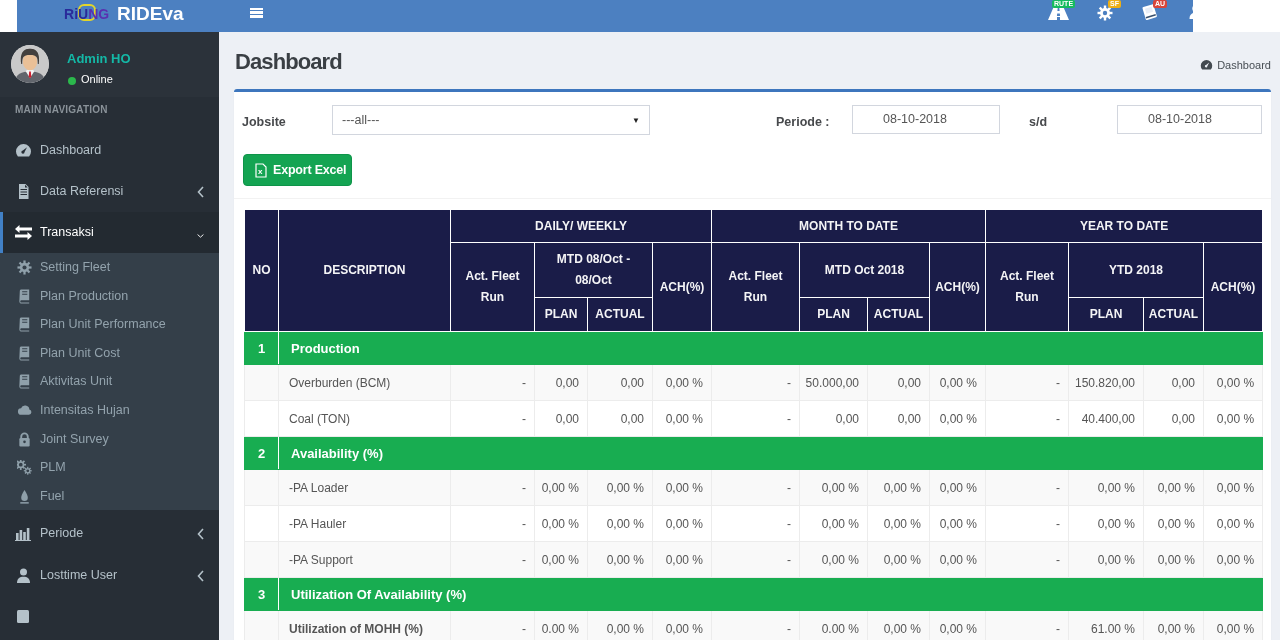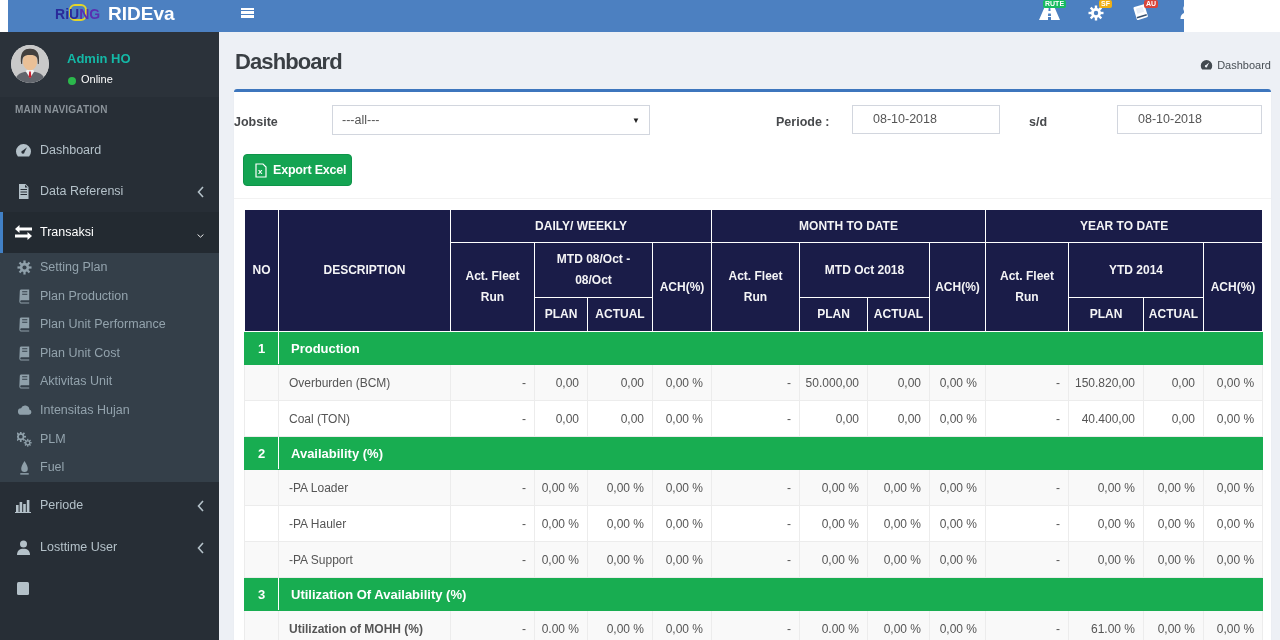--- a/index.html
+++ b/index.html
@@ -1,17 +1,17 @@
 <!DOCTYPE html>
 <html><head>
 <meta charset="utf-8">
 <style>
 * { margin:0; padding:0; box-sizing:border-box; }
 html,body { width:1280px; height:640px; overflow:hidden; font-family:"Liberation Sans", sans-serif; }
-.topbar { position:absolute; left:8px; top:0; width:1176px; height:32px; background:#4c80c1; z-index:5; }
+.topbar { position:absolute; left:17px; top:0; width:1176px; height:32px; background:#4c80c1; z-index:5; }
 .sidebar { position:absolute; left:0; top:32px; width:219px; height:608px; background:#272e36; z-index:4; }
 .content { position:absolute; left:219px; top:32px; width:1061px; height:608px; background:#edf0f5; }
 
 
 .logo { position:absolute; left:0; top:0; width:219px; height:32px; }
 .riung { position:absolute; left:47px; top:6px; font-size:14px; font-weight:bold; letter-spacing:0; }
 .riung .r1 { color:#2a2a9a; }
 .riung .r2 { color:#5a2fb0; }
 .ubox { position:absolute; left:61px; top:4px; width:18px; height:17px; border:2px solid #e3d52a; border-radius:6px; }
 .rideva { position:absolute; left:100px; top:3px; font-size:19px; font-weight:bold; color:#fff; }
@@ -44,21 +44,21 @@
 .sitem .txt { position:absolute; left:40px; top:0; }
 .sitem .mico { position:absolute; left:17px; top:7px; width:15px; height:15px; }
 
 
 .h1 { position:absolute; left:16px; top:17px; font-size:22px; color:#3a3f44; font-weight:bold; letter-spacing:-0.9px; }
 .crumb { position:absolute; right:9px; top:27px; font-size:11px; color:#484f55; }
 .box { position:absolute; left:15px; top:57px; width:1037px; height:560px; background:#fff; border-top:3px solid #3d76bd; border-radius:3px; box-shadow:0 1px 1px rgba(0,0,0,0.1); }
 .lbl { position:absolute; font-size:12.5px; font-weight:bold; color:#47494c; top:23px; }
 .sel { position:absolute; left:98px; top:13px; width:318px; height:30px; border:1px solid #d2d6de; background:#fff; font-size:12.5px; color:#555; line-height:28px; padding-left:9px; }
 .sel .ar { position:absolute; right:9px; top:1px; font-size:8px; color:#222; }
-.inp { position:absolute; top:13px; height:29px; border:1px solid #d2d6de; background:#fff; font-size:12.5px; color:#555; line-height:27px; padding-left:20px; }
+.inp { position:absolute; top:13px; height:29px; border:1px solid #d2d6de; background:#fff; font-size:12.5px; color:#555; line-height:27px; padding-left:30px; }
 .btn { position:absolute; left:9px; top:62px; width:109px; height:32px; background:#14a452; border:1px solid #0e9449; border-radius:4px; color:#fff; font-size:12.5px; font-weight:bold; line-height:30px; white-space:nowrap; letter-spacing:-0.2px; }
 .btn svg { position:absolute; left:11px; top:8px; }
 .btn span { position:absolute; left:29px; white-space:nowrap; }
 .sep { position:absolute; left:0; top:106px; width:1037px; height:1px; background:#f2f2f2; }
 
 
 table { position:absolute; left:10px; top:117px; border-collapse:collapse; table-layout:fixed; width:1018px; font-family:"Liberation Sans", sans-serif; }
 th { background:#1a1c48; color:#f4f4f6; border:1px solid #fff; font-size:12px; font-weight:bold; text-align:center; padding:0; line-height:1.75; }
 tr.h1r { height:33px; }
 tr.h2r { height:55px; }
@@ -181,21 +181,21 @@
               <g transform="rotate(45 8 8)">
                 <rect x="6.8" y="0.5" width="2.4" height="4"></rect>
                 <rect x="6.8" y="11.5" width="2.4" height="4"></rect>
                 <rect x="0.5" y="6.8" width="4" height="2.4"></rect>
                 <rect x="11.5" y="6.8" width="4" height="2.4"></rect>
               </g>
               <circle cx="8" cy="8" r="5"></circle>
             </g>
             <circle cx="8" cy="8" r="2.2" fill="#343f49"></circle>
           </svg>
-          <span class="txt">Setting Plan</span>
+          <span class="txt">Setting Fleet</span>
         </div>
       <div class="sitem">
           <svg class="mico" viewBox="0 0 16 16">
             <path fill="#8fa0aa" d="M3 2 C3 1 4 0.5 5 0.5 L13 0.5 L13 12 L5 12 C4 12 3.5 12.5 3.5 13.2 C3.5 14 4 14.5 5 14.5 L13 14.5 L13 15.5 L5 15.5 C3.5 15.5 2.5 14.5 2.5 13 Z"></path>
             <path fill="#343f49" d="M5.5 2.5 L11 2.5 L11 3.5 L5.5 3.5 Z M5.5 5 L11 5 L11 6 L5.5 6 Z"></path>
           </svg>
           <span class="txt">Plan Production</span>
         </div>
       <div class="sitem">
           <svg class="mico" viewBox="0 0 16 16">
@@ -216,20 +216,28 @@
             <path fill="#8fa0aa" d="M3 2 C3 1 4 0.5 5 0.5 L13 0.5 L13 12 L5 12 C4 12 3.5 12.5 3.5 13.2 C3.5 14 4 14.5 5 14.5 L13 14.5 L13 15.5 L5 15.5 C3.5 15.5 2.5 14.5 2.5 13 Z"></path>
             <path fill="#343f49" d="M5.5 2.5 L11 2.5 L11 3.5 L5.5 3.5 Z M5.5 5 L11 5 L11 6 L5.5 6 Z"></path>
           </svg>
           <span class="txt">Aktivitas Unit</span>
         </div>
       <div class="sitem">
           <svg class="mico" viewBox="0 0 16 16">
             <path fill="#8fa0aa" d="M4.5 12.5 A3.4 3.4 0 0 1 4.3 5.7 A4.6 4.6 0 0 1 13.2 6.8 A2.9 2.9 0 0 1 12.7 12.5 Z"></path>
           </svg>
           <span class="txt">Intensitas Hujan</span>
+        </div>
+      <div class="sitem">
+          <svg class="mico" viewBox="0 0 16 16">
+            <path fill="#8fa0aa" d="M3.5 7 L3.5 5 A4.5 4.5 0 0 1 12.5 5 L12.5 7 L10.5 7 L10.5 5 A2.5 2.5 0 0 0 5.5 5 L5.5 7 Z"></path>
+            <rect x="2.5" y="6.5" width="11" height="9" rx="1.2" fill="#8fa0aa"></rect>
+            <circle cx="8" cy="10.5" r="1.4" fill="#343f49"></circle>
+          </svg>
+          <span class="txt">Joint Survey</span>
         </div>
       <div class="sitem">
           <svg class="mico" viewBox="0 0 16 16">
             <g fill="#8fa0aa">
               <g transform="translate(-2 -1) scale(0.75)">
                 <rect x="6.8" y="0.5" width="2.4" height="4"></rect>
                 <rect x="6.8" y="11.5" width="2.4" height="4"></rect>
                 <rect x="0.5" y="6.8" width="4" height="2.4"></rect>
                 <rect x="11.5" y="6.8" width="4" height="2.4"></rect>
                 <g transform="rotate(45 8 8)">
@@ -301,21 +309,21 @@
   </div>
 </div>
 
 <div class="content">
   <div class="h1">Dashboard</div>
   <div class="crumb"><svg style="vertical-align:-2px; margin-right:4px" width="13" height="12" viewBox="0 0 17 15">
         <path fill="#434a50" d="M8.5 1 A7.5 7.5 0 0 0 1 8.5 A7.5 7.5 0 0 0 2.9 13.5 L14.1 13.5 A7.5 7.5 0 0 0 16 8.5 A7.5 7.5 0 0 0 8.5 1 Z"></path>
         <path fill="#edf0f5" d="M8.5 3 L9.6 8.2 A1.6 1.6 0 1 1 7.4 8.2 Z" transform="rotate(40 8.5 8.5)"></path>
       </svg>Dashboard</div>
   <div class="box">
-    <span class="lbl" style="left:0">Jobsite</span>
+    <span class="lbl" style="left:8px">Jobsite</span>
     <div class="sel">---all---<span class="ar">▼</span></div>
     <span class="lbl" style="left:542px">Periode :</span>
     <div class="inp" style="left:618px; width:148px">08-10-2018</div>
     <span class="lbl" style="left:795px">s/d</span>
     <div class="inp" style="left:883px; width:145px">08-10-2018</div>
     <div class="btn">
         <svg width="12" height="15" viewBox="0 0 12 15">
           <path fill="none" stroke="#fff" stroke-width="1.2" d="M1 1 L8 1 L11 4 L11 14 L1 14 Z"></path>
           <text x="3" y="11" font-size="8" fill="#fff" font-weight="bold">x</text>
         </svg>
@@ -348,21 +356,21 @@
           <th colspan="4">YEAR TO DATE</th>
         </tr>
         <tr class="h2r">
           <th rowspan="2">Act. Fleet<br>Run</th>
           <th colspan="2">MTD 08/Oct -<br>08/Oct</th>
           <th rowspan="2">ACH(%)</th>
           <th rowspan="2">Act. Fleet<br>Run</th>
           <th colspan="2">MTD Oct 2018</th>
           <th rowspan="2">ACH(%)</th>
           <th rowspan="2">Act. Fleet<br>Run</th>
-          <th colspan="2">YTD 2014</th>
+          <th colspan="2">YTD 2018</th>
           <th rowspan="2">ACH(%)</th>
         </tr>
         <tr class="h3r">
           <th>PLAN</th>
             <th>ACTUAL</th>
           <th>PLAN</th>
             <th>ACTUAL</th>
           <th>PLAN</th>
             <th>ACTUAL</th>
         </tr>

